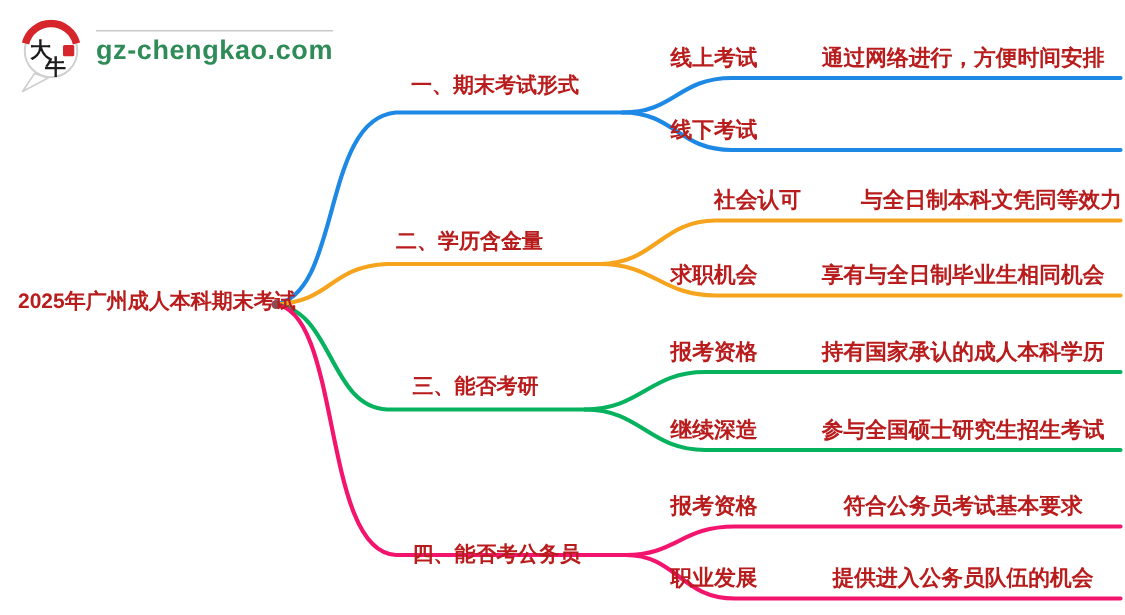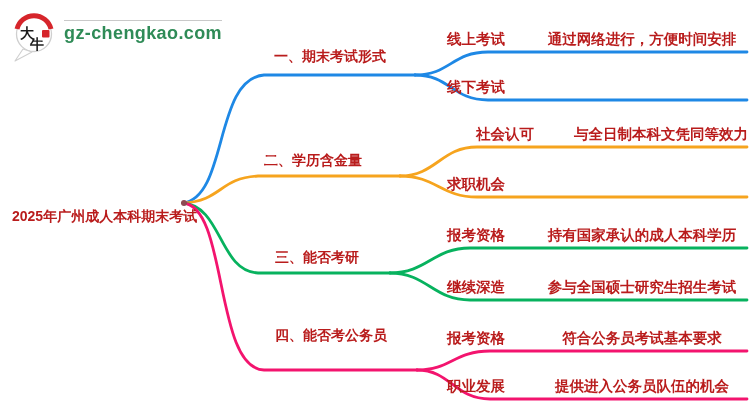--- a/index.html
+++ b/index.html
@@ -20,28 +20,28 @@
     line-height:19px;white-space:nowrap;
   }
   .domain{
     color:#2f8b57;font-size:18px;font-weight:700;letter-spacing:.4px;
     border-top:1px solid #c9c9c9;margin-top:2px;padding-top:2px;white-space:nowrap;
   }
 
   
   .node{position:absolute;color:#b91c1c;white-space:nowrap;}
   .root-title{
-    left:12px;top:206px;width:174px;text-align:right;
+    left:12px;top:190px;width:174px;text-align:right;
     font-size:14px;font-weight:700;line-height:20px;
   }
   .branch-label{font-size:14px;font-weight:700;line-height:20px;text-align:center;width:124px;}
   .b1{left:268px;top:46px;}
   .b2{left:251px;top:150px;}
   .b3{left:255px;top:247px;}
-  .b4{left:269px;top:325px;}
+  .b4{left:269px;top:359px;}
 
   .row-label{font-size:14.5px;font-weight:700;line-height:20px;text-align:center;width:116px;left:418px;}
   .row-desc{font-size:14.5px;font-weight:700;line-height:20px;text-align:center;width:212px;left:536px;font-family:Liberation Serif, serif;}
   .r1{top:29px;}  .r2{top:77px;}
   .r3{top:124px;text-align:right;} .r4{top:174px;}
   .r5{top:225px;} .r6{top:277px;}
   .r7{top:328px;} .r8{top:376px;}
 </style>
 </head>
 <body>
@@ -91,20 +91,21 @@
   <div class="node branch-label b3">三、能否考研</div>
   <div class="node branch-label b4">四、能否考公务员</div>
 
   <div class="node row-label r1">线上考试</div>
   <div class="node row-desc  r1">通过网络进行，方便时间安排</div>
   <div class="node row-label r2">线下考试</div>
 
   <div class="node row-label r3">社会认可</div>
   <div class="node row-desc  r3">与全日制本科文凭同等效力</div>
   <div class="node row-label r4">求职机会</div>
+  <div class="node row-desc  r4">享有与全日制毕业生相同机会</div>
 
   <div class="node row-label r5">报考资格</div>
   <div class="node row-desc  r5">持有国家承认的成人本科学历</div>
   <div class="node row-label r6">继续深造</div>
   <div class="node row-desc  r6">参与全国硕士研究生招生考试</div>
 
   <div class="node row-label r7">报考资格</div>
   <div class="node row-desc  r7">符合公务员考试基本要求</div>
   <div class="node row-label r8">职业发展</div>
   <div class="node row-desc  r8">提供进入公务员队伍的机会</div>

